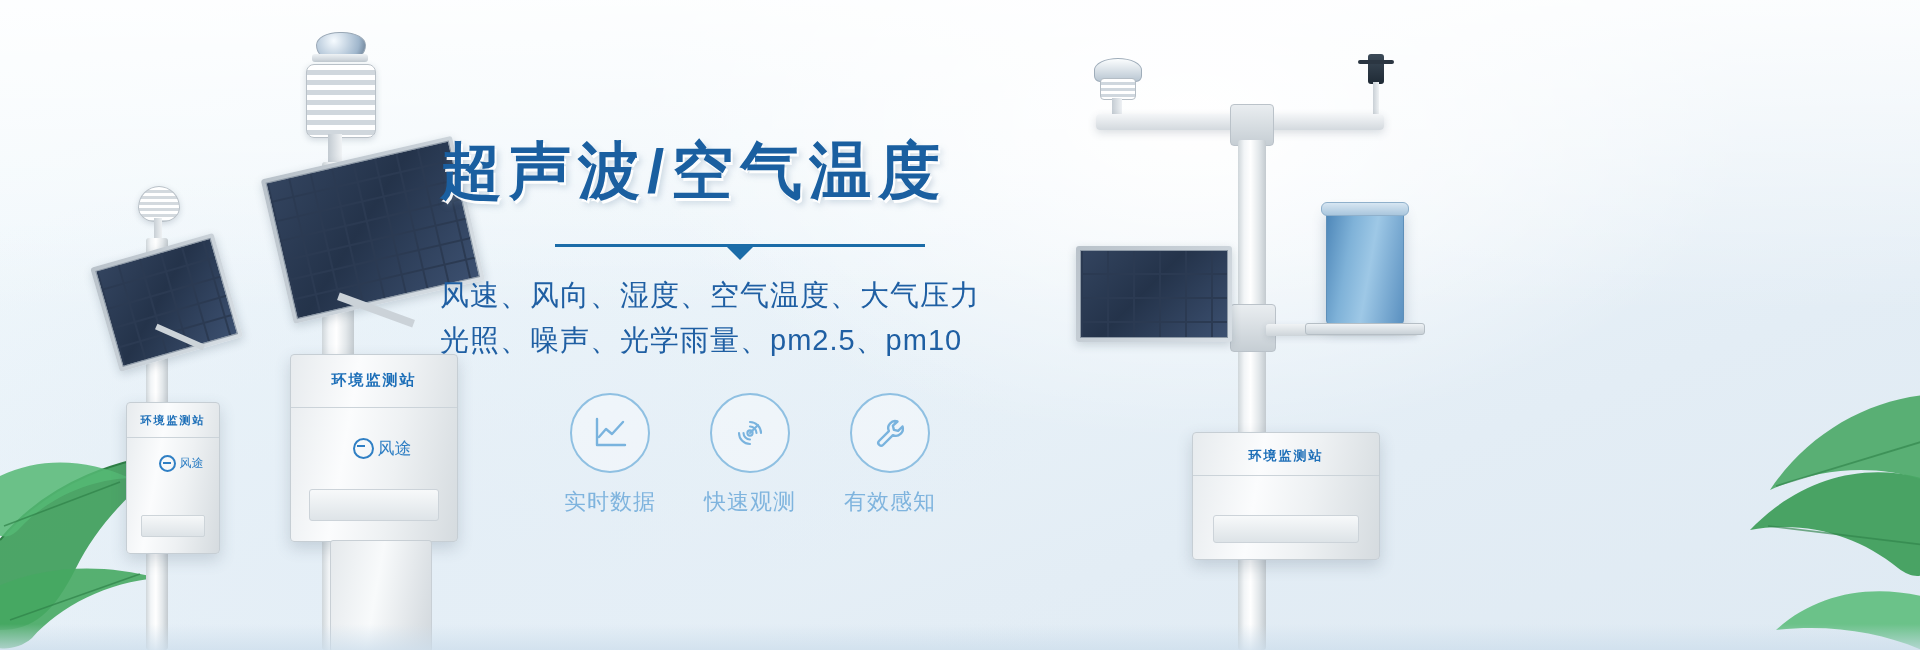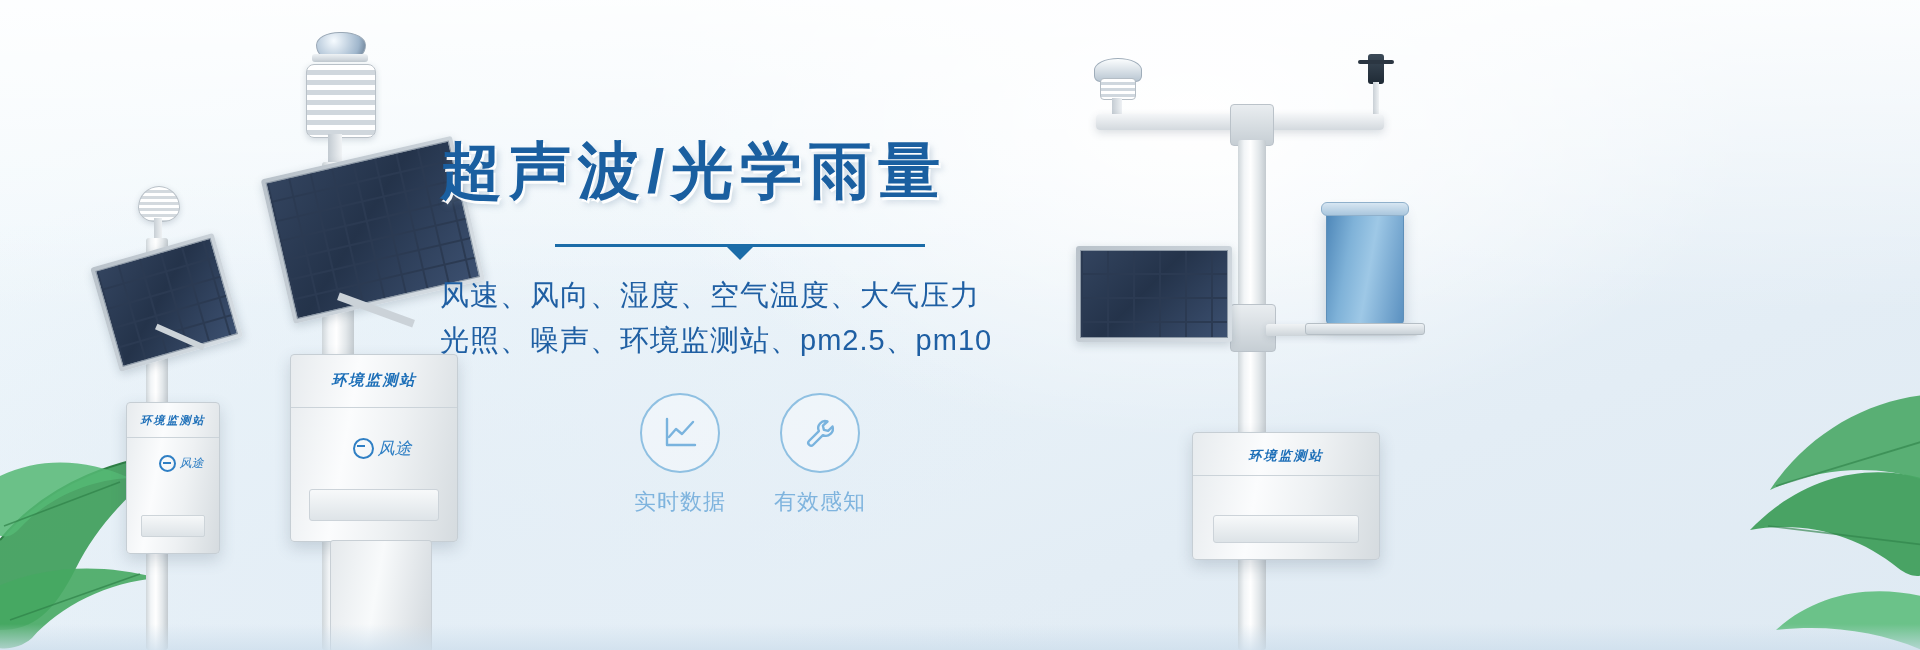--- a/index.html
+++ b/index.html
@@ -18,21 +18,21 @@
 
   
   .sky-wash{position:absolute;left:0;top:0;width:100%;height:48%;
     background:linear-gradient(180deg,rgba(255,255,255,.85) 0%,rgba(255,255,255,0) 100%);}
 
   
   .leaf{position:absolute;}
   .leaf svg{display:block;}
 
   
-  .photo{position:absolute;font-style:italic;}
+  .photo{position:absolute;}
 
   .pole{position:absolute;background:linear-gradient(90deg,#cfd6da 0%,#f2f5f7 22%,#ffffff 45%,#e2e7ea 75%,#c3cacf 100%);border-radius:3px;}
   .panel-frame{position:absolute;background:linear-gradient(135deg,#b9c2ca,#d8dfe5);border-radius:3px;
     box-shadow:0 3px 10px rgba(60,80,100,.22);}
   .panel-cells{position:absolute;inset:4px;
     background:
       repeating-linear-gradient(90deg, #2b3a52 0 2px, rgba(0,0,0,0) 2px 100%) ,
       repeating-linear-gradient(0deg, #2b3a52 0 2px, rgba(0,0,0,0) 2px 100%),
       linear-gradient(135deg,#33445f 0%,#24334a 45%,#3c5070 100%);
     background-size:22px 100%,100% 20px,100% 100%;
@@ -226,43 +226,58 @@
 
     <div class="cab" style="left:132px;top:384px;width:186px;height:126px;">
       <div class="cab-band" style="top:42px;"></div>
       <div class="cab-label" style="top:14px;font-size:13px;">环境监测站</div>
       <div style="position:absolute;left:20px;bottom:16px;right:20px;height:26px;background:linear-gradient(180deg,#f7f9fa,#dde3e7);border:1px solid #ccd3d9;border-radius:3px;"></div>
     </div>
   </div>
 
   <div class="copy">
 
-    <h1 class="title">超声波/光学雨量</h1>
+    <h1 class="title">超声波/空气温度</h1>
 
     <div class="divider"></div>
 
     <div class="sublines">
       <div class="subline">风速、风向、湿度、空气温度、大气压力</div>
-      <div class="subline">光照、噪声、环境监测站、pm2.5、pm10</div>
+      <div class="subline">光照、噪声、光学雨量、pm2.5、pm10</div>
     </div>
 
     <div class="features">
 
       <div class="feature">
         <div class="fcircle">
           <span>
             <svg width="42" height="42" viewBox="0 0 42 42" fill="none" stroke="#79b3de" stroke-width="2.4" stroke-linecap="round" stroke-linejoin="round">
               <path d="M8 7 V33 H36"></path>
               <path d="M10 25 L17 17 L23 22 L34 10"></path>
             </svg>
           </span>
         </div>
         <div class="flabel">实时数据</div>
       </div>
 
+      <div class="feature">
+        <div class="fcircle">
+          <span>
+            <svg width="42" height="42" viewBox="0 0 42 42" fill="none" stroke="#79b3de" stroke-width="2.1" stroke-linecap="round">
+              <path d="M21 10 A11 11 0 0 1 32 21"></path>
+              <path d="M21 32 A11 11 0 0 1 10 21"></path>
+              <path d="M21 14.5 A6.5 6.5 0 0 1 27.5 21"></path>
+              <path d="M21 27.5 A6.5 6.5 0 0 1 14.5 21"></path>
+              <circle cx="21" cy="21" r="2.6"></circle>
+              <path d="M21 21 L29 13"></path>
+            </svg>
+          </span>
+        </div>
+        <div class="flabel">快速观测</div>
+      </div>
 
 
       <div class="feature">
         <div class="fcircle">
           <span>
             <svg width="42" height="42" viewBox="0 0 42 42" fill="none" stroke="#79b3de" stroke-width="2.4" stroke-linecap="round" stroke-linejoin="round">
               <path d="M28.5 9.5 a7 7 0 0 0 -8.6 9.6 L10 29 a2.6 2.6 0 0 0 0 3.6 l.4 .4 a2.6 2.6 0 0 0 3.6 0 l9.9 -9.9 a7 7 0 0 0 9.6 -8.6 l-4.4 4.4 -4.2 -1 -1 -4.2 z"></path>
             </svg>
           </span>
         </div>

